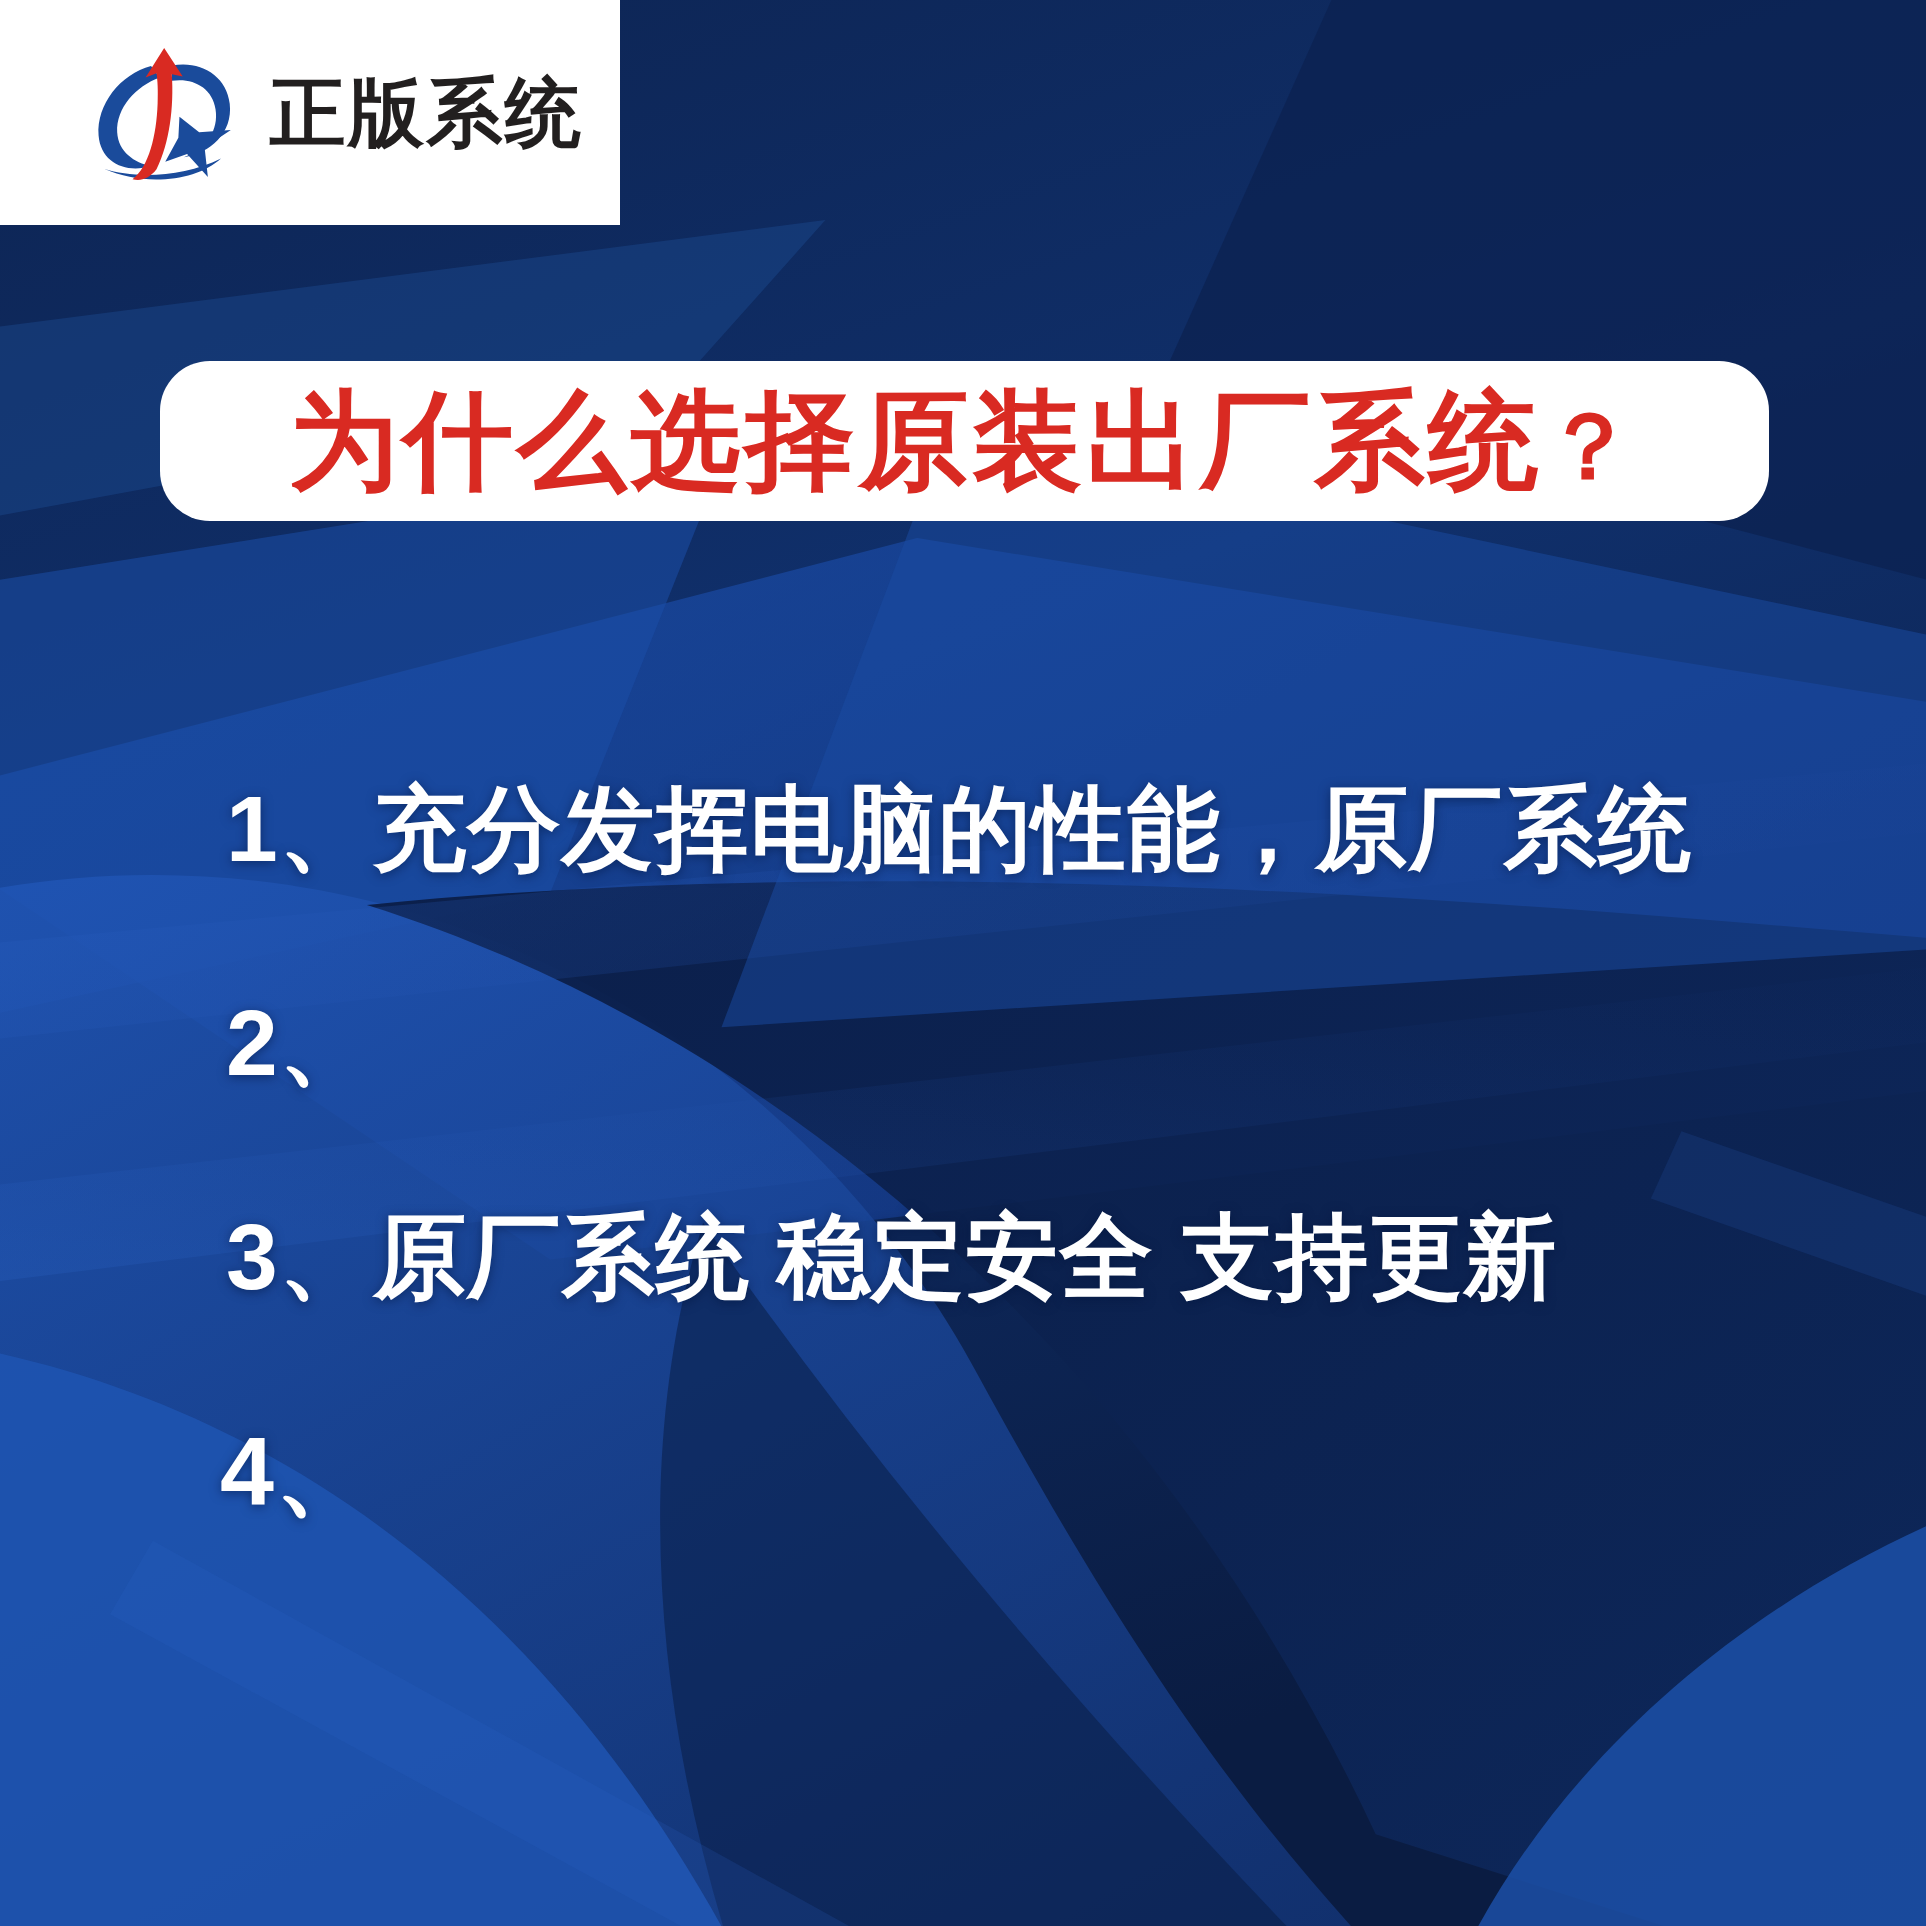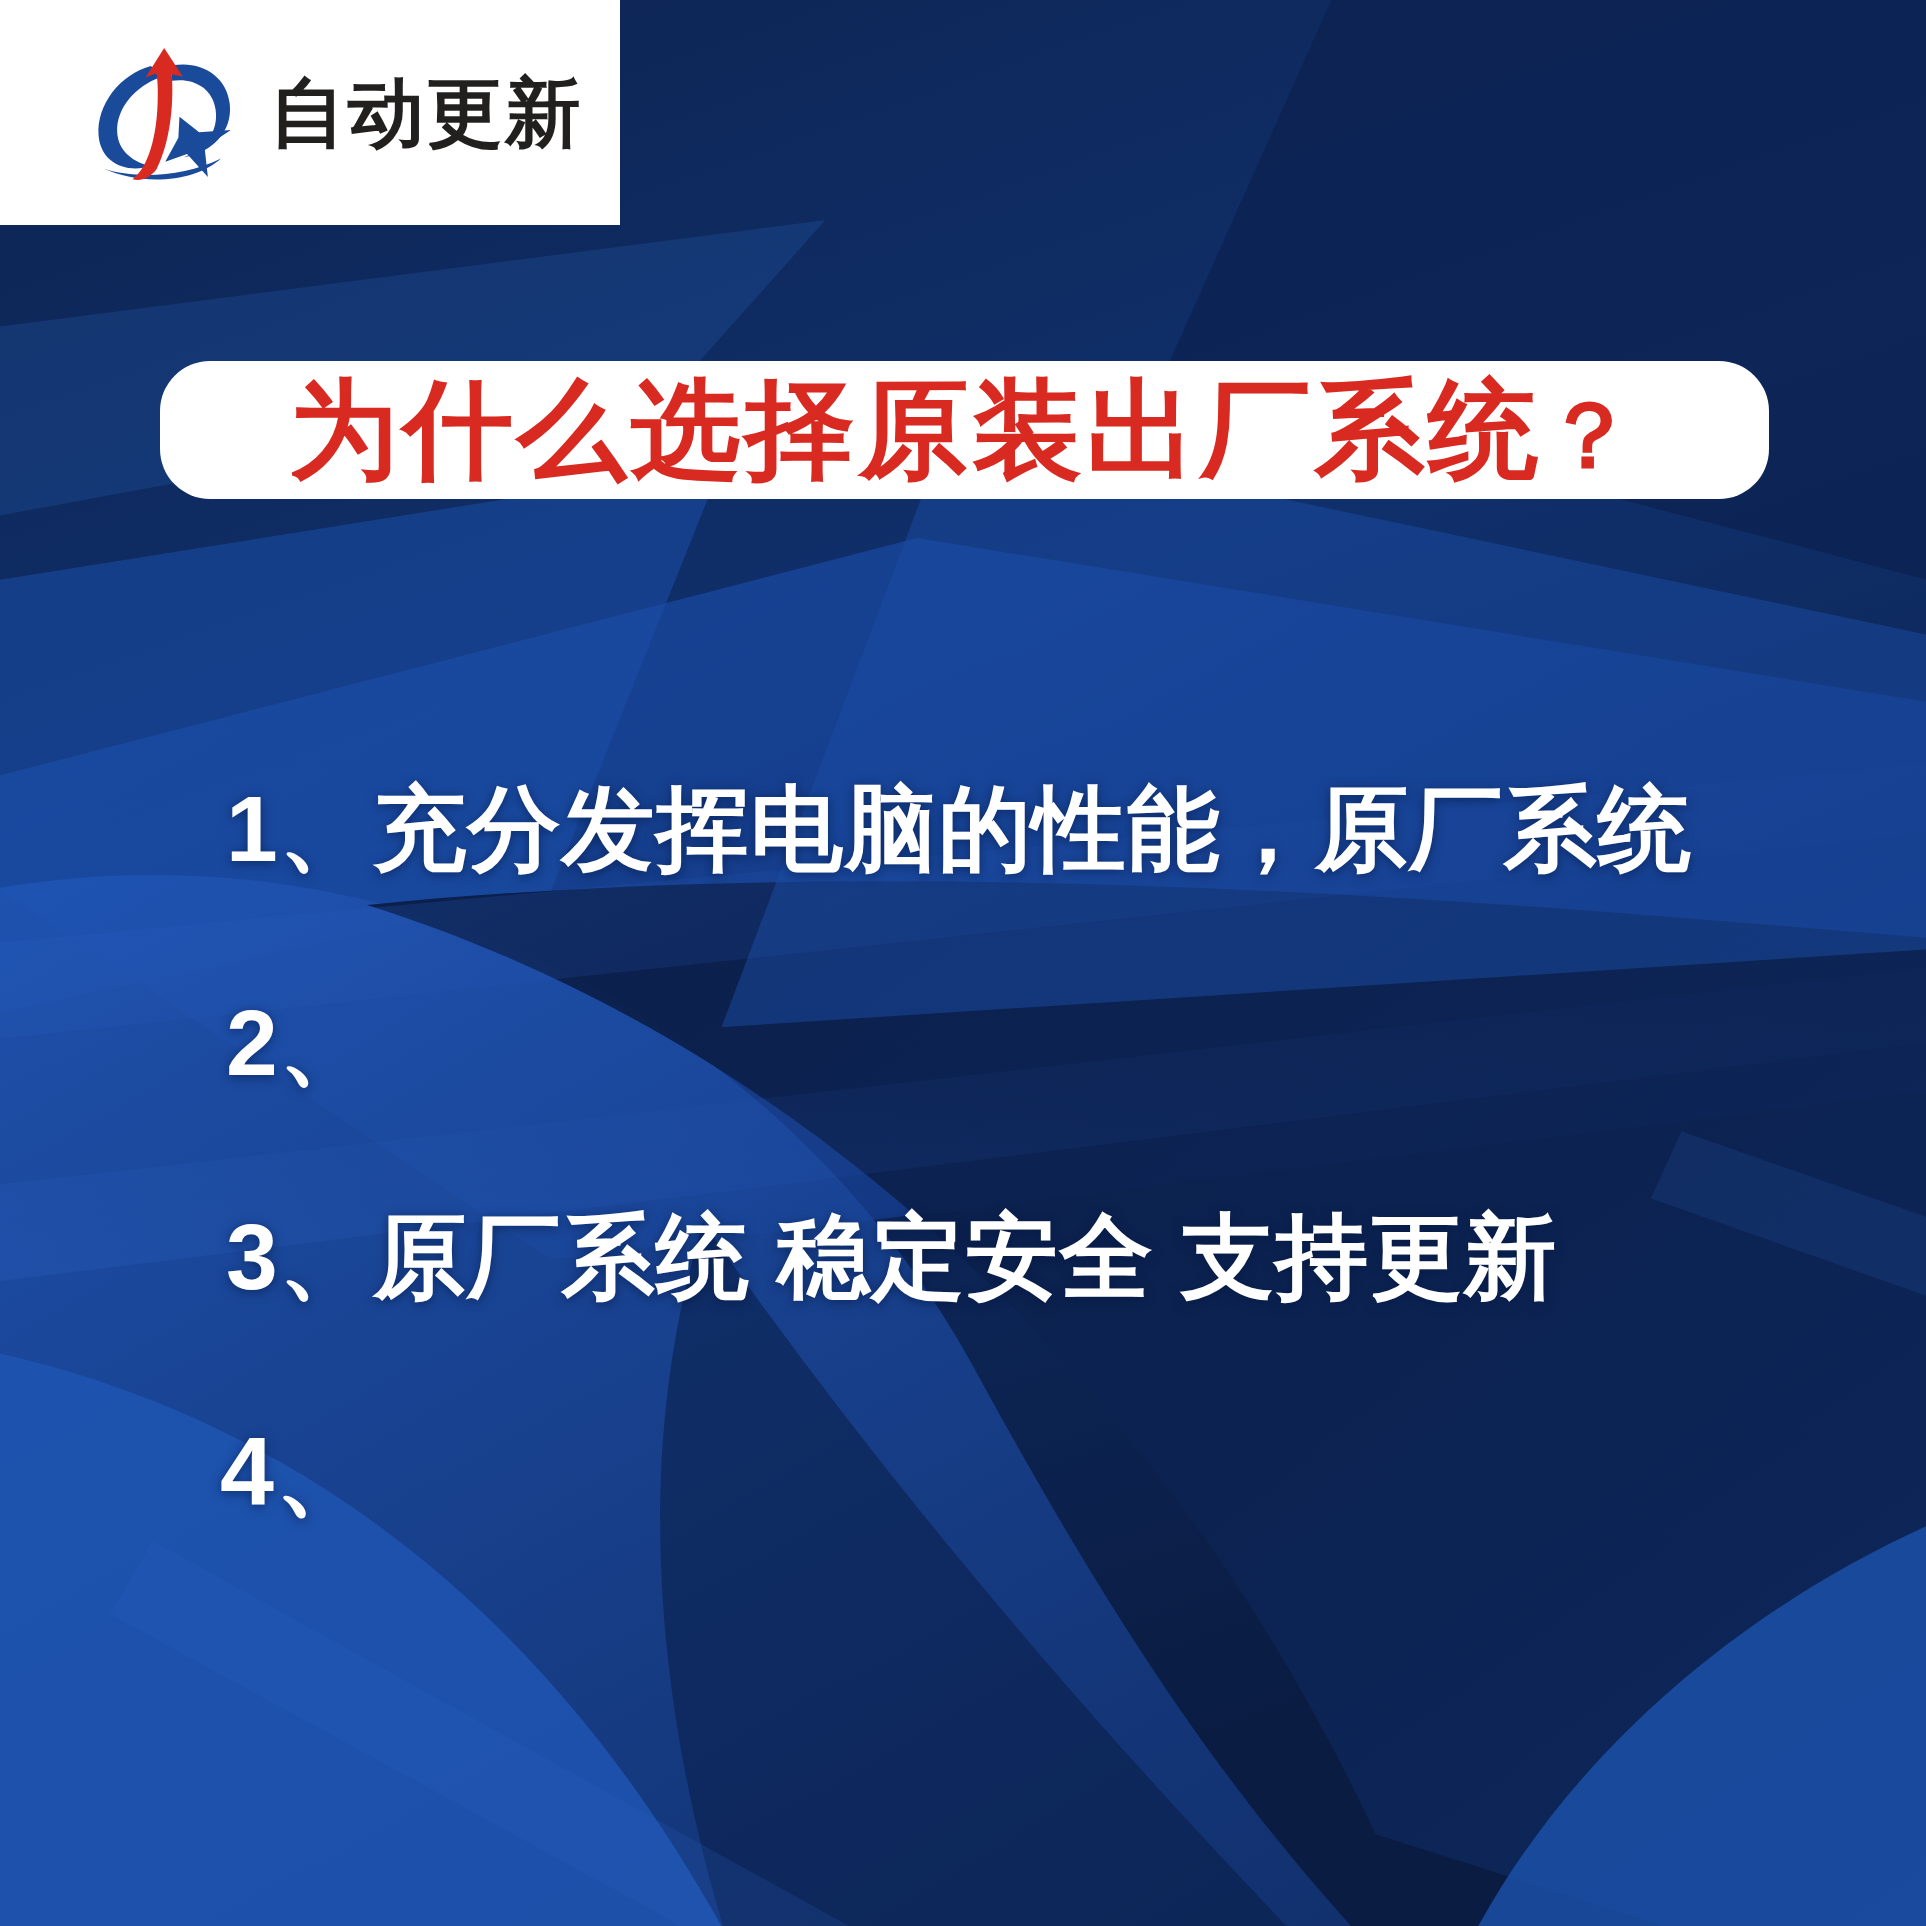--- a/index.html
+++ b/index.html
@@ -35,21 +35,21 @@
     letter-spacing:2.4px;
     line-height:1;
     white-space:nowrap;
     font-family:"Liberation Sans","DejaVu Sans",sans-serif;
   }
 
   
   .title-banner {
     position:absolute;
     left:160px; top:361px;
-    width:1609px; height:138px;
+    width:1609px; height:160px;
     background:#ffffff;
     border-radius:50px;
     display:flex; align-items:center; justify-content:center;
     z-index:20;
   }
   .title-text {
     font-size:108px;
     font-weight:bold;
     color:#d92a22;
     letter-spacing:3.7px;
@@ -158,21 +158,21 @@
                C210,206 232,172 226,134 C220,94 184,76 146,82 Z" fill="#1a4b9b"></path>
 
       <path d="M22,243 C80,262 168,258 236,224 C190,266 96,276 22,243 Z" fill="#1a4b9b"></path>
 
       <path d="M160,148 L196,176 L254,172 L206,204 L212,258 L174,216 L134,230 L158,186 Z" fill="#1a4b9b"></path>
 
       <path d="M132,22 L166,74 L146,70 C150,130 142,196 118,244
                C104,262 88,266 74,262 C104,240 118,182 120,124
                C121,98 120,82 118,68 L98,76 Z" fill="#d92a22"></path>
     </svg>
-    <div class="logo-wordmark">自动更新</div>
+    <div class="logo-wordmark">正版系统</div>
   </div>
 
   <div class="title-banner">
     <div class="title-text">
       <span>为什么选择原装出厂系统</span><span class="qmark">？</span>
     </div>
   </div>
 
   <div class="bullets">
     <div class="bullet-row r1">

